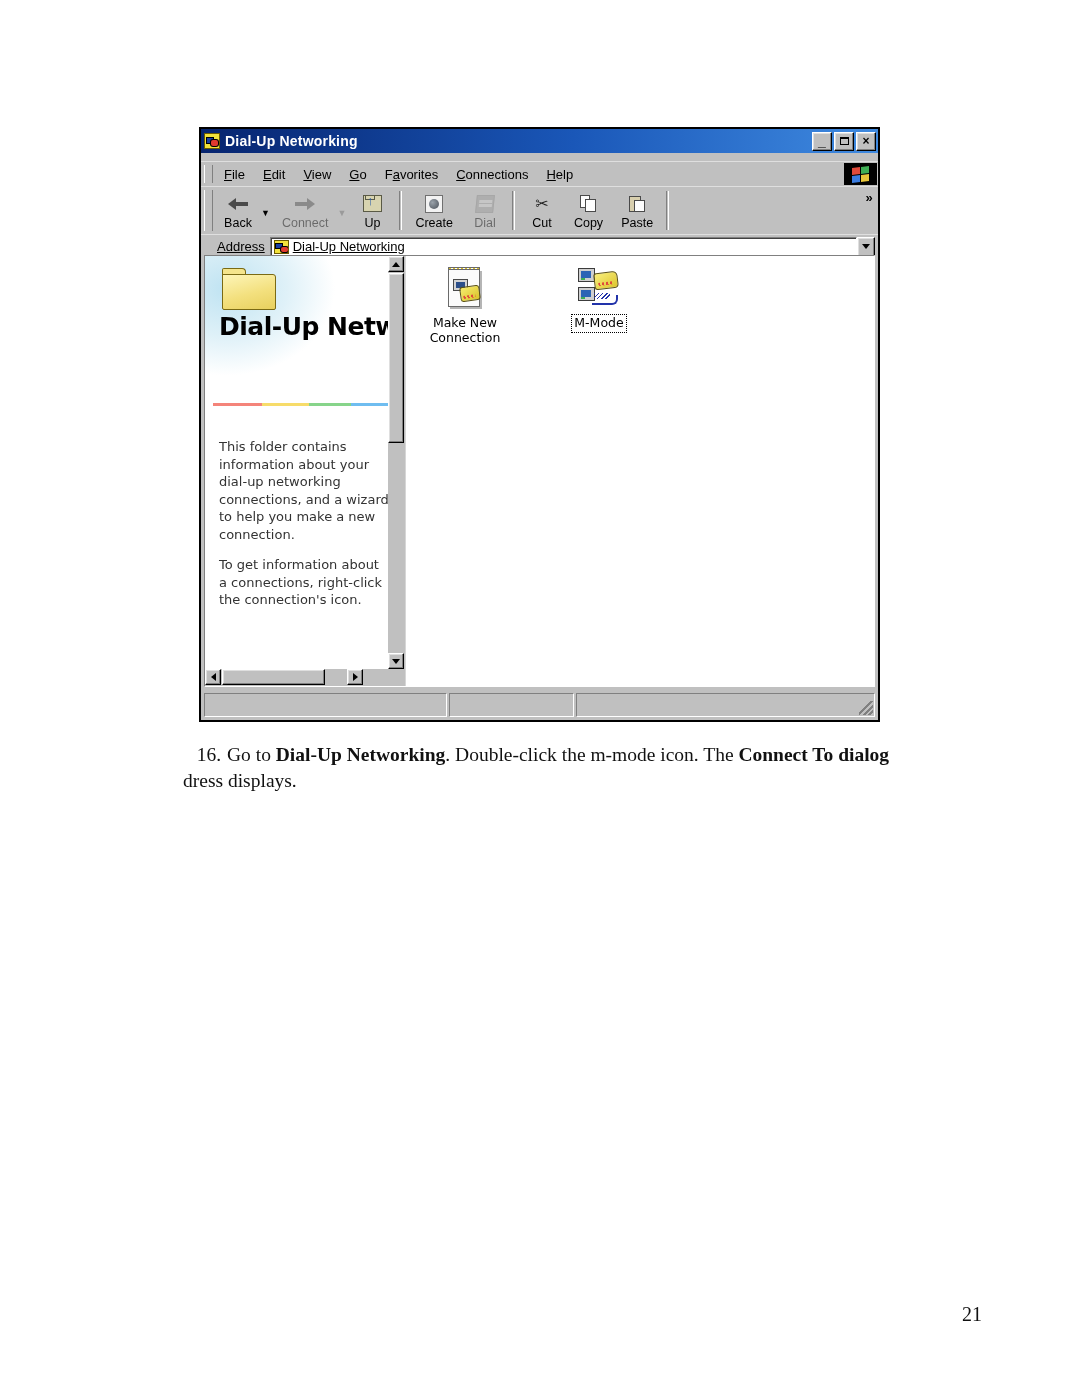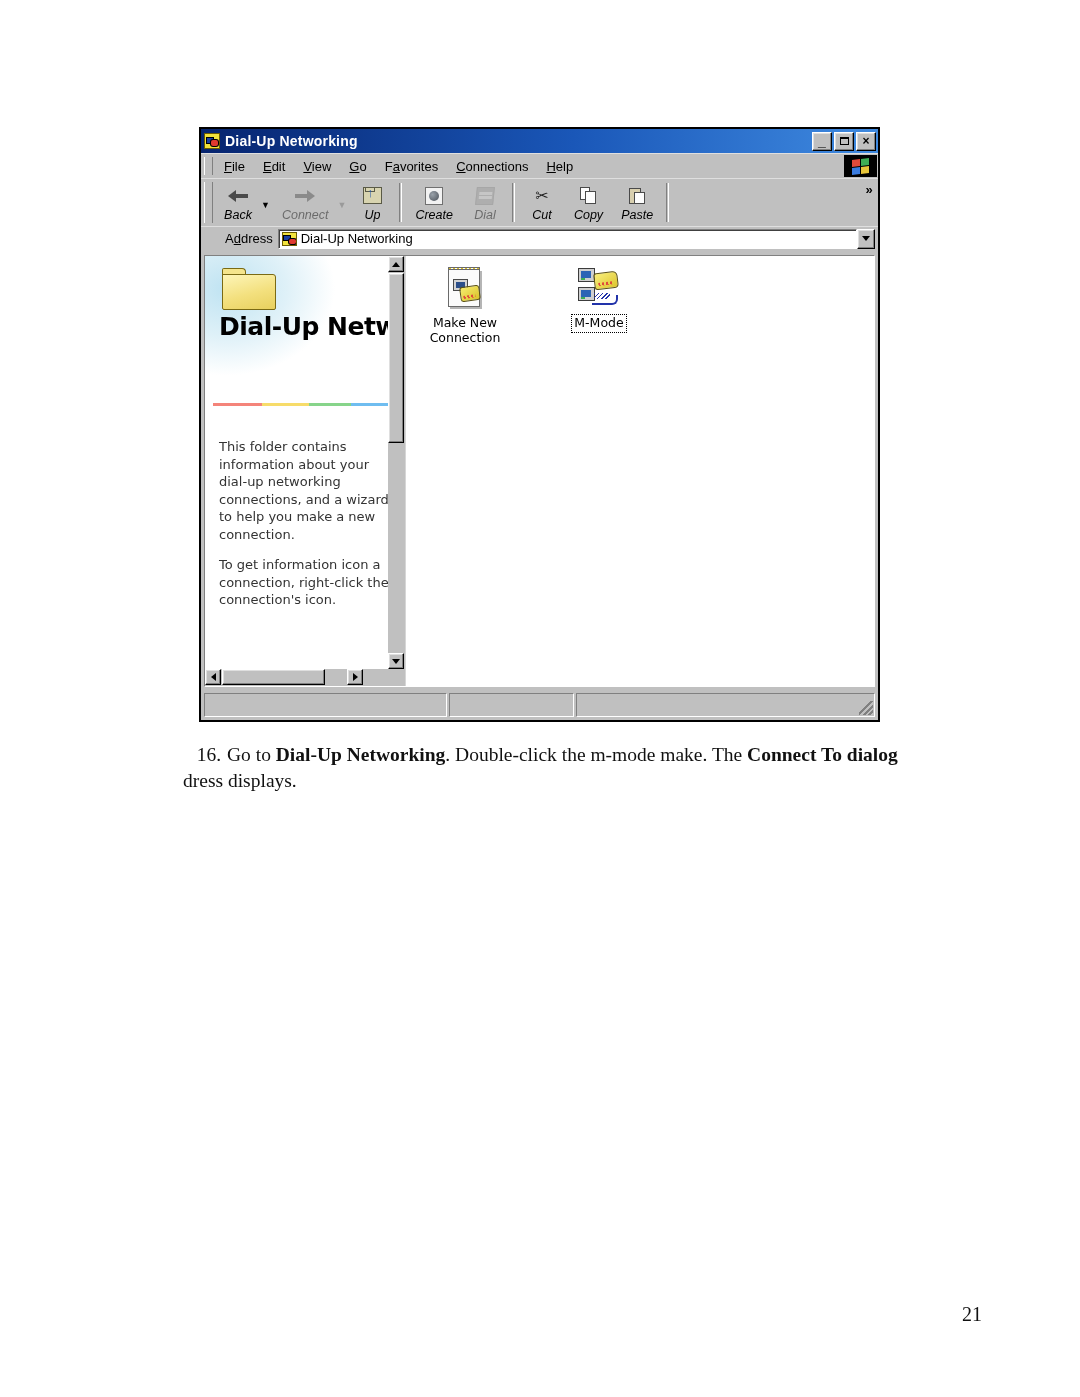--- a/index.html
+++ b/index.html
@@ -101,20 +101,21 @@
   }
 
   
   .menubar {
     height: 24px;
     display: flex;
     align-items: stretch;
     background: #c0c0c0;
     border-top: 1px solid #dfdfdf;
     position: relative;
+    margin-top: 8px;
   }
   .grip {
     width: 7px;
     margin: 3px 2px 3px 3px;
     border-left: 1px solid #ffffff;
     border-right: 1px solid #808080;
     flex: none;
   }
   .menu-items { display: flex; align-items: center; gap: 0px; flex: 1 1 auto; }
   .menu-item {
@@ -168,21 +169,20 @@
   .tb-ico {
     height: 22px;
     display: flex; align-items: center; justify-content: center;
     font-size: 18px; line-height: 1;
   }
   .tb-label {
     font-size: 12.5px;
     color: #000;
     margin-top: 1px;
     white-space: nowrap;
-    font-style: italic;
   }
   .tb-drop {
     display: flex; align-items: flex-end; justify-content: center;
     padding: 0 3px 16px 0;
     font-size: 9px; color: #000;
   }
   .tb-drop.dim { color: #9a9a9a; }
   .tb-sep {
     width: 1px;
     margin: 4px 4px;
@@ -270,22 +270,23 @@
     width: 11px; height: 12px; background: #fdfdfd;
     border: 1px solid #4a4a4a; box-sizing: border-box;
   }
 
   
   .addressbar {
     height: 25px;
     background: #c0c0c0;
     border-top: 1px solid #dfdfdf;
     display: flex; align-items: center;
-    padding: 0 3px 1px 8px;
-    box-sizing: border-box;
+    padding: 0 3px 1px 0;
+    box-sizing: border-box;
+    text-decoration: underline;
   }
   .addr-label {
     font-size: 13px; color: #000; padding: 0 5px 0 2px;
     white-space: nowrap;
   }
   .addr-field {
     flex: 1 1 auto;
     height: 20px;
     background: #ffffff;
     border: 1px solid;
@@ -767,21 +768,21 @@
         </div>
         <div class="banner-title">Dial-Up Networkin</div>
         <div class="banner-rule">
           <i></i>
             <i></i>
             <i></i>
             <i></i>
         </div>
         <div class="banner-body">
           <p>This folder contains information about your dial-up networking connections, and a wizard to help you make a new connection.</p>
-          <p>To get information icon a connection, right-click the connection's icon.</p>
+          <p>To get information about a connections, right-click the connection's icon.</p>
         </div>
       </div>
 
       <div class="vscroll">
         <div class="sb-btn" style="top:0;left:0;">
             <span class="tri-up"></span>
           </div>
         <div class="sb-thumb" style="top:17px;left:0;width:16px;height:170px;"></div>
         <div class="sb-btn" style="bottom:0;left:0;">
             <span class="tri-dn"></span>
@@ -833,17 +834,17 @@
       <span></span>
       <span class="grip-corner"></span>
     </div>
   </div>
 
 </div>
 
 <div id="caption">
   <span class="num">16.</span>
   <span class="body">
-    <span>Go to </span><b>Dial-Up Networking</b><span>.  Double-click the m-mode make.  The </span><b>Connect To dialog</b><span> dress displays.</span>
+    <span>Go to </span><b>Dial-Up Networking</b><span>.  Double-click the m-mode icon.  The </span><b>Connect To dialog</b><span> dress displays.</span>
   </span>
 </div>
 
 <div id="page-number">21</div>
 
 </body></html>

